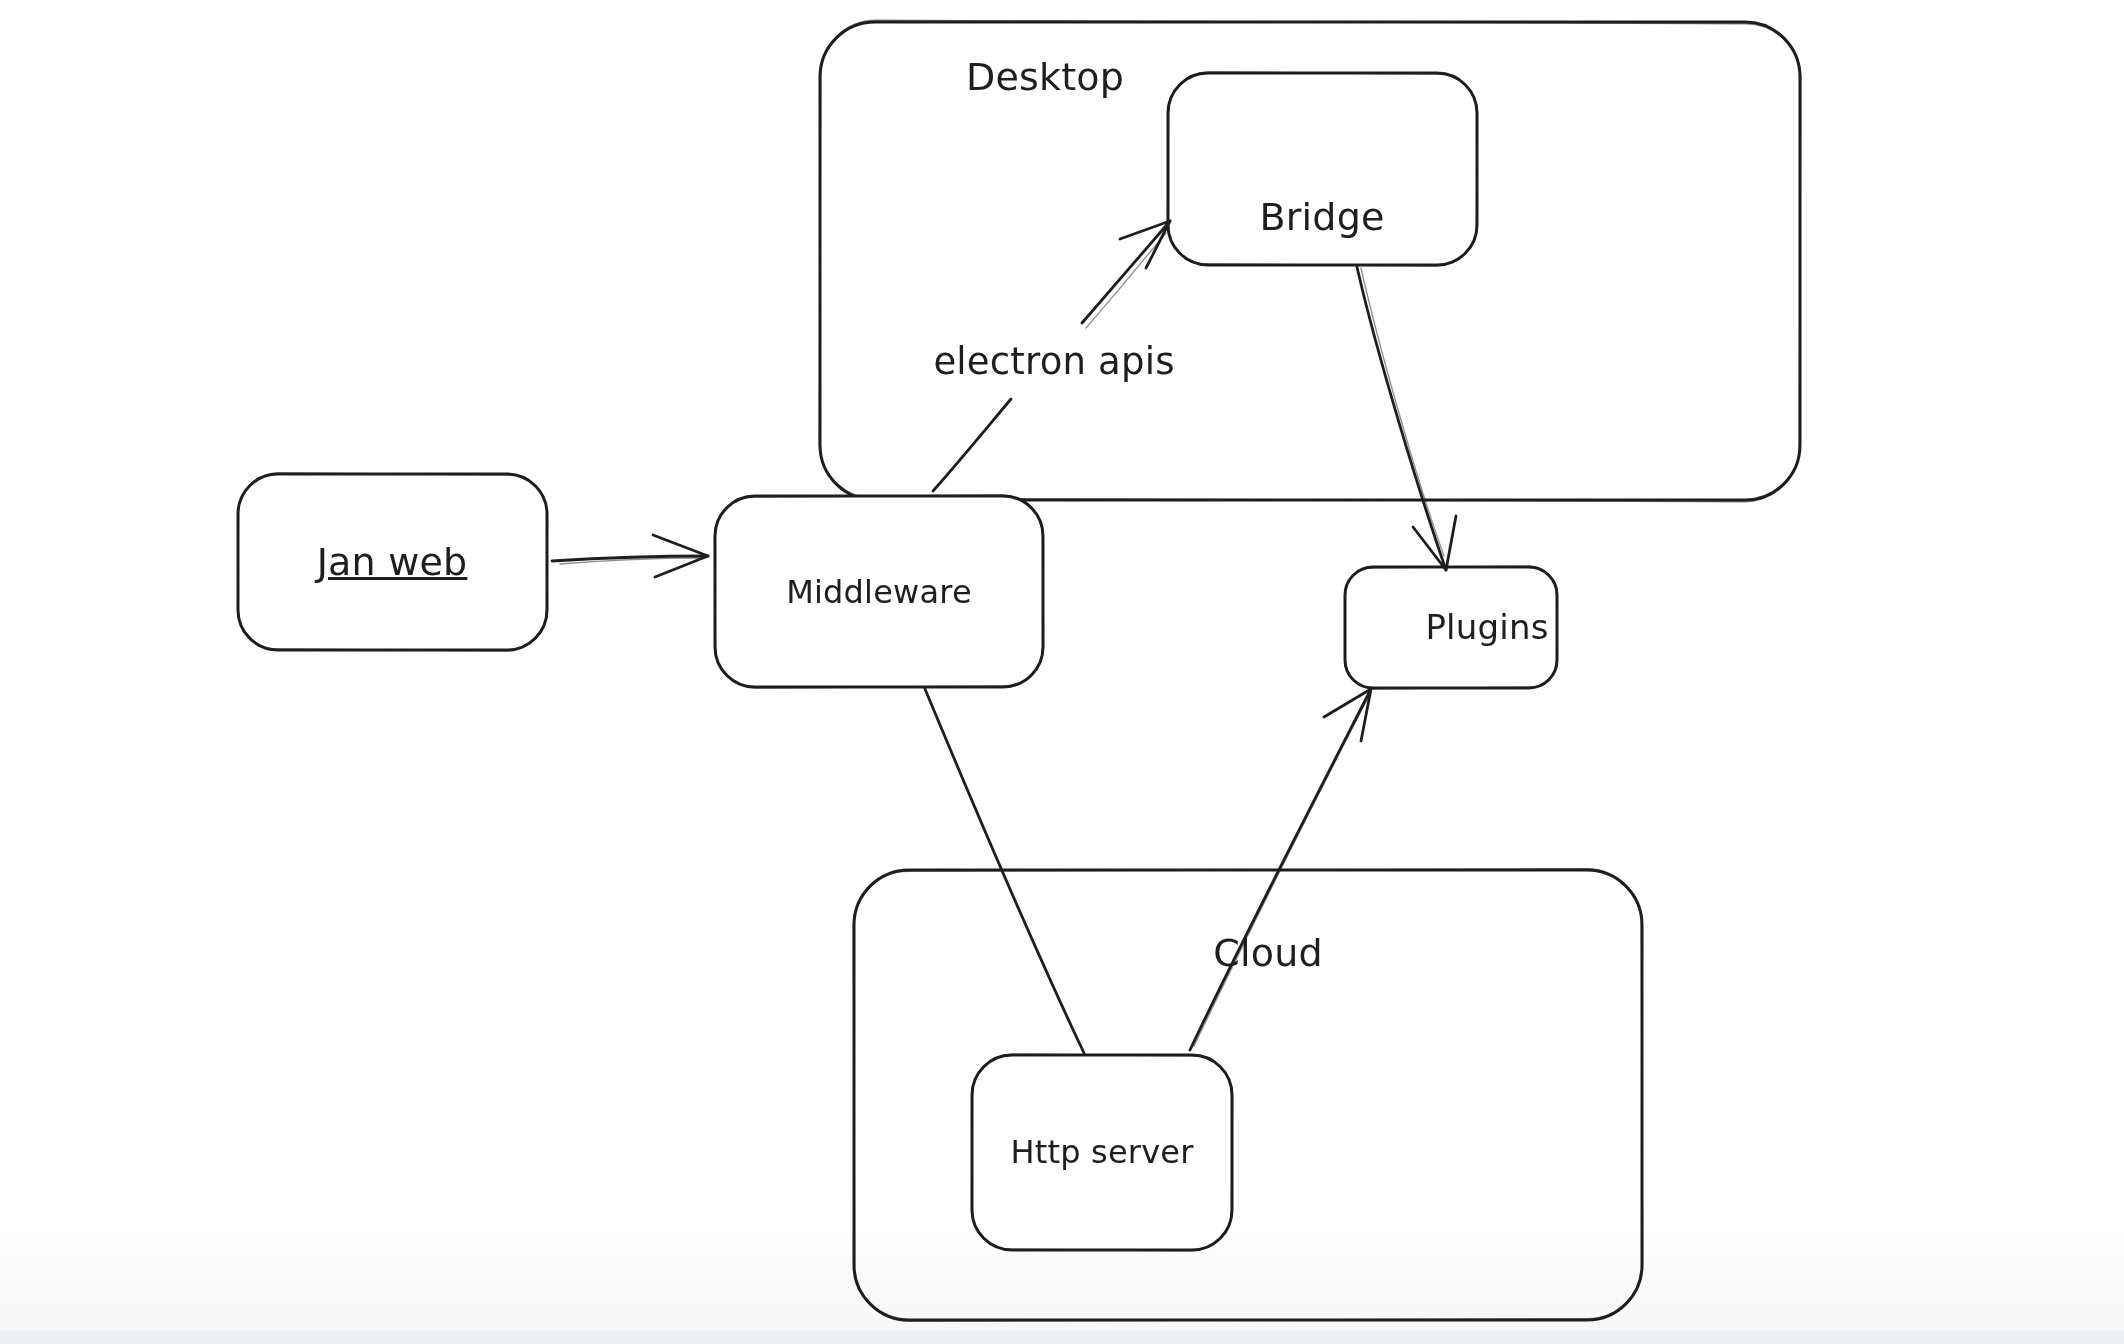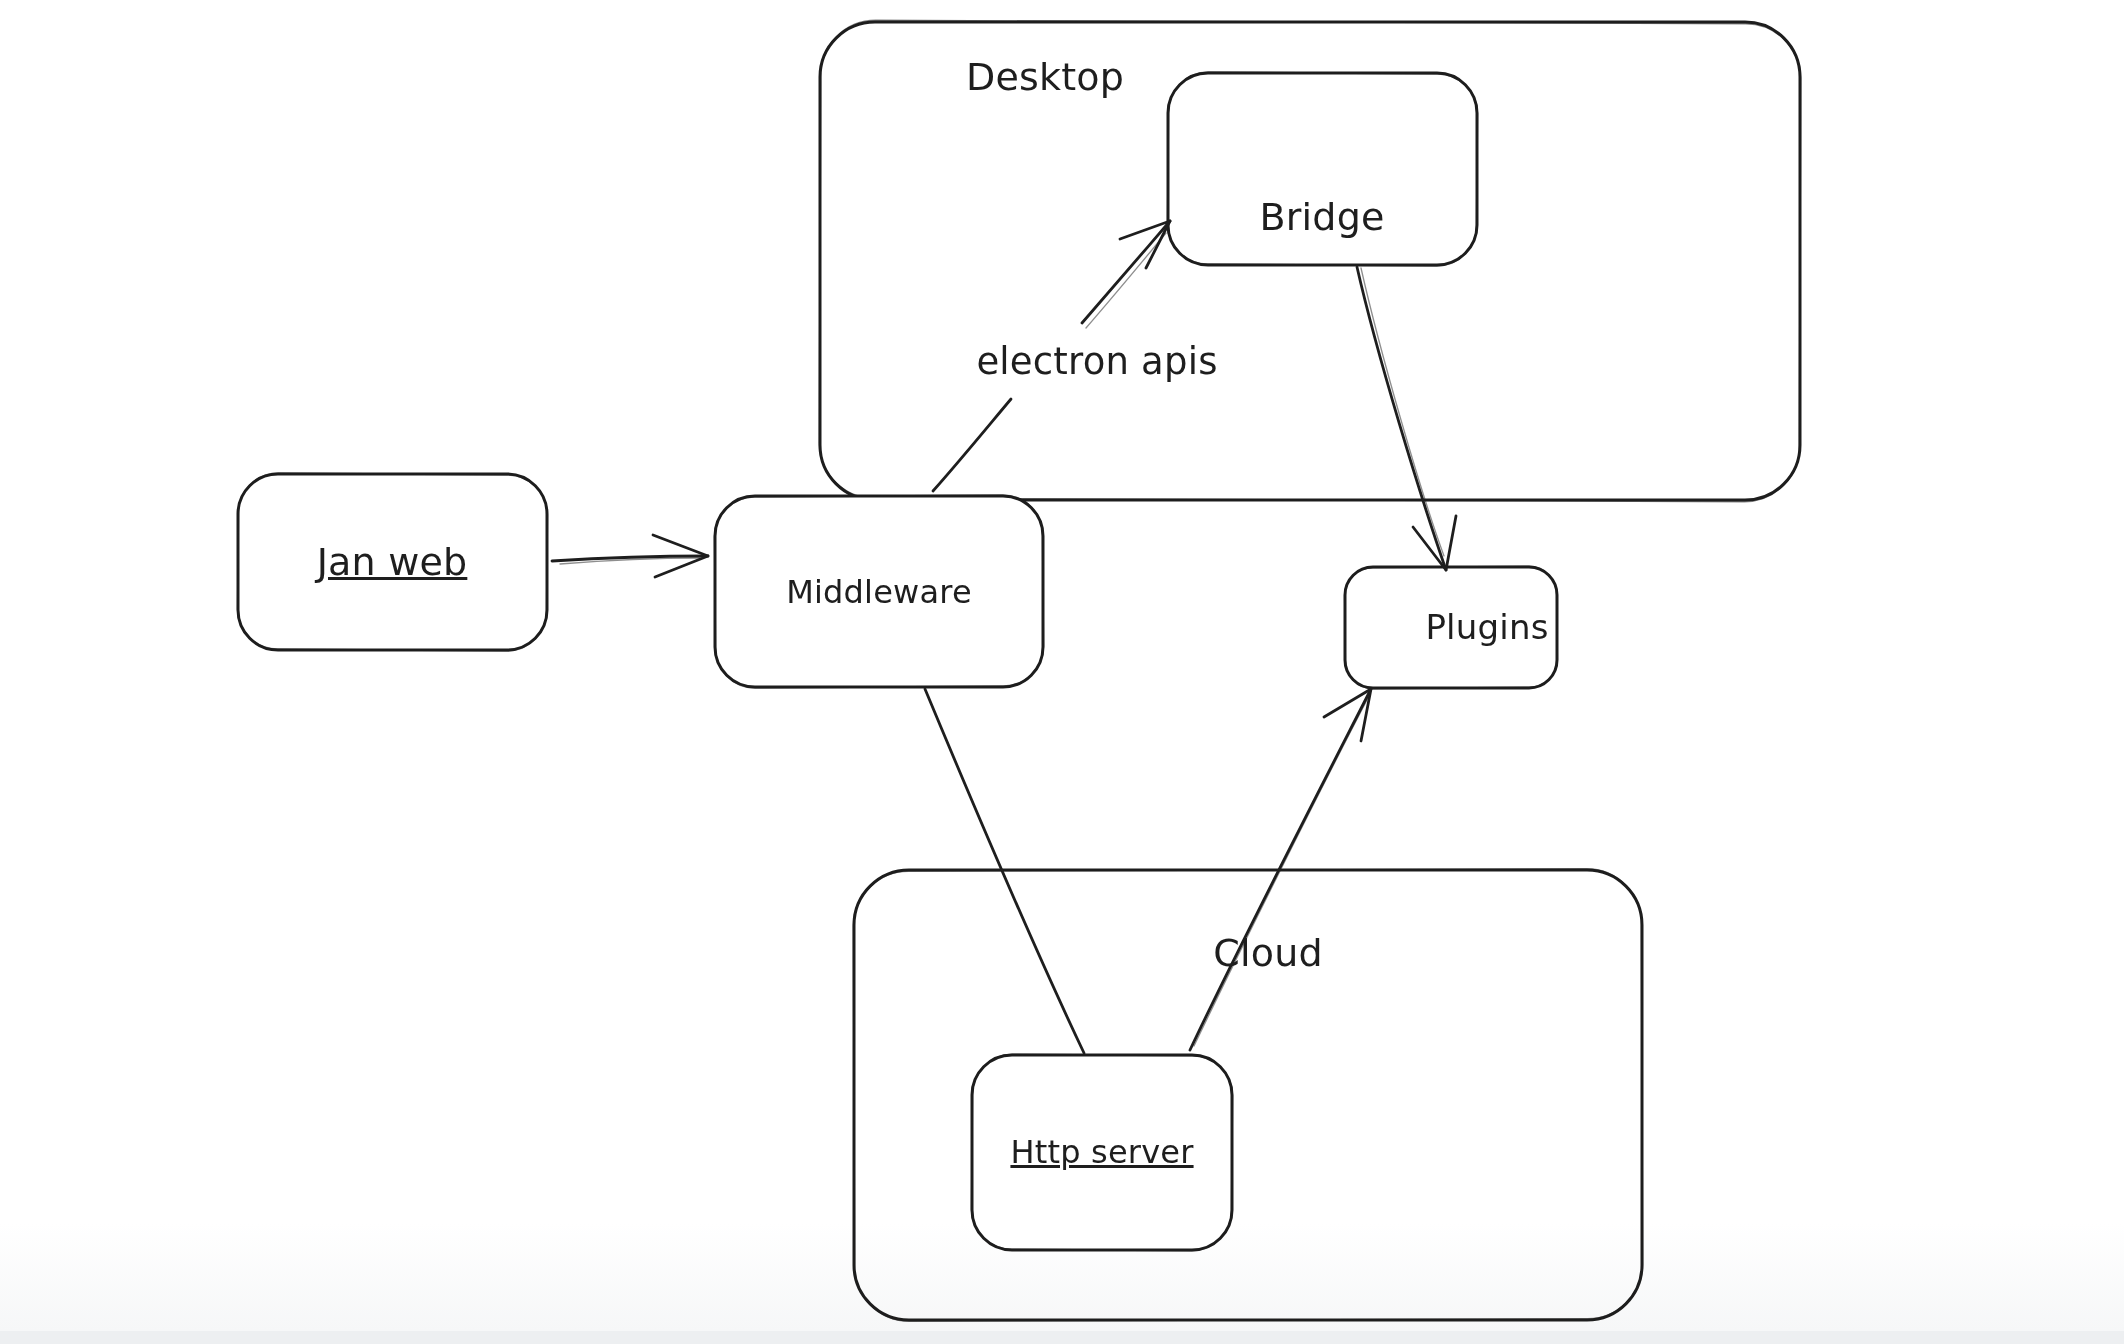--- a/index.html
+++ b/index.html
@@ -159,20 +159,20 @@
   <div class="lbl ctr box-lbl" style="left:1268px; top:953px;">Cloud</div>
 
   <div class="lbl ctr node-lbl" style="left:392px; top:562px; font-size:38px;text-decoration:underline;">Jan web</div>
 
   <div class="lbl ctr node-lbl" style="left:879px; top:592px;">Middleware</div>
 
   <div class="lbl ctr node-lbl" style="left:1322px; top:169px; font-size:38px;margin-top:48px;">Bridge</div>
 
   <div class="lbl ctr node-lbl" style="left:1451px; top:627px; font-size:34px;margin-left:36px;">Plugins</div>
 
-  <div class="lbl ctr node-lbl" style="left:1102px; top:1152px;text-decoration:underline;">Http server</div>
+  <div class="lbl ctr node-lbl" style="left:1102px; top:1152px;">Http server</div>
 
-  <div class="lbl ctr edge-lbl" style="left:1097px; top:361px;">electron apis</div>
+  <div class="lbl ctr edge-lbl" style="left:1054px; top:361px;">electron apis</div>
 
 
 
   <div id="footer-strip"></div>
 </div>
 
 </body></html>

